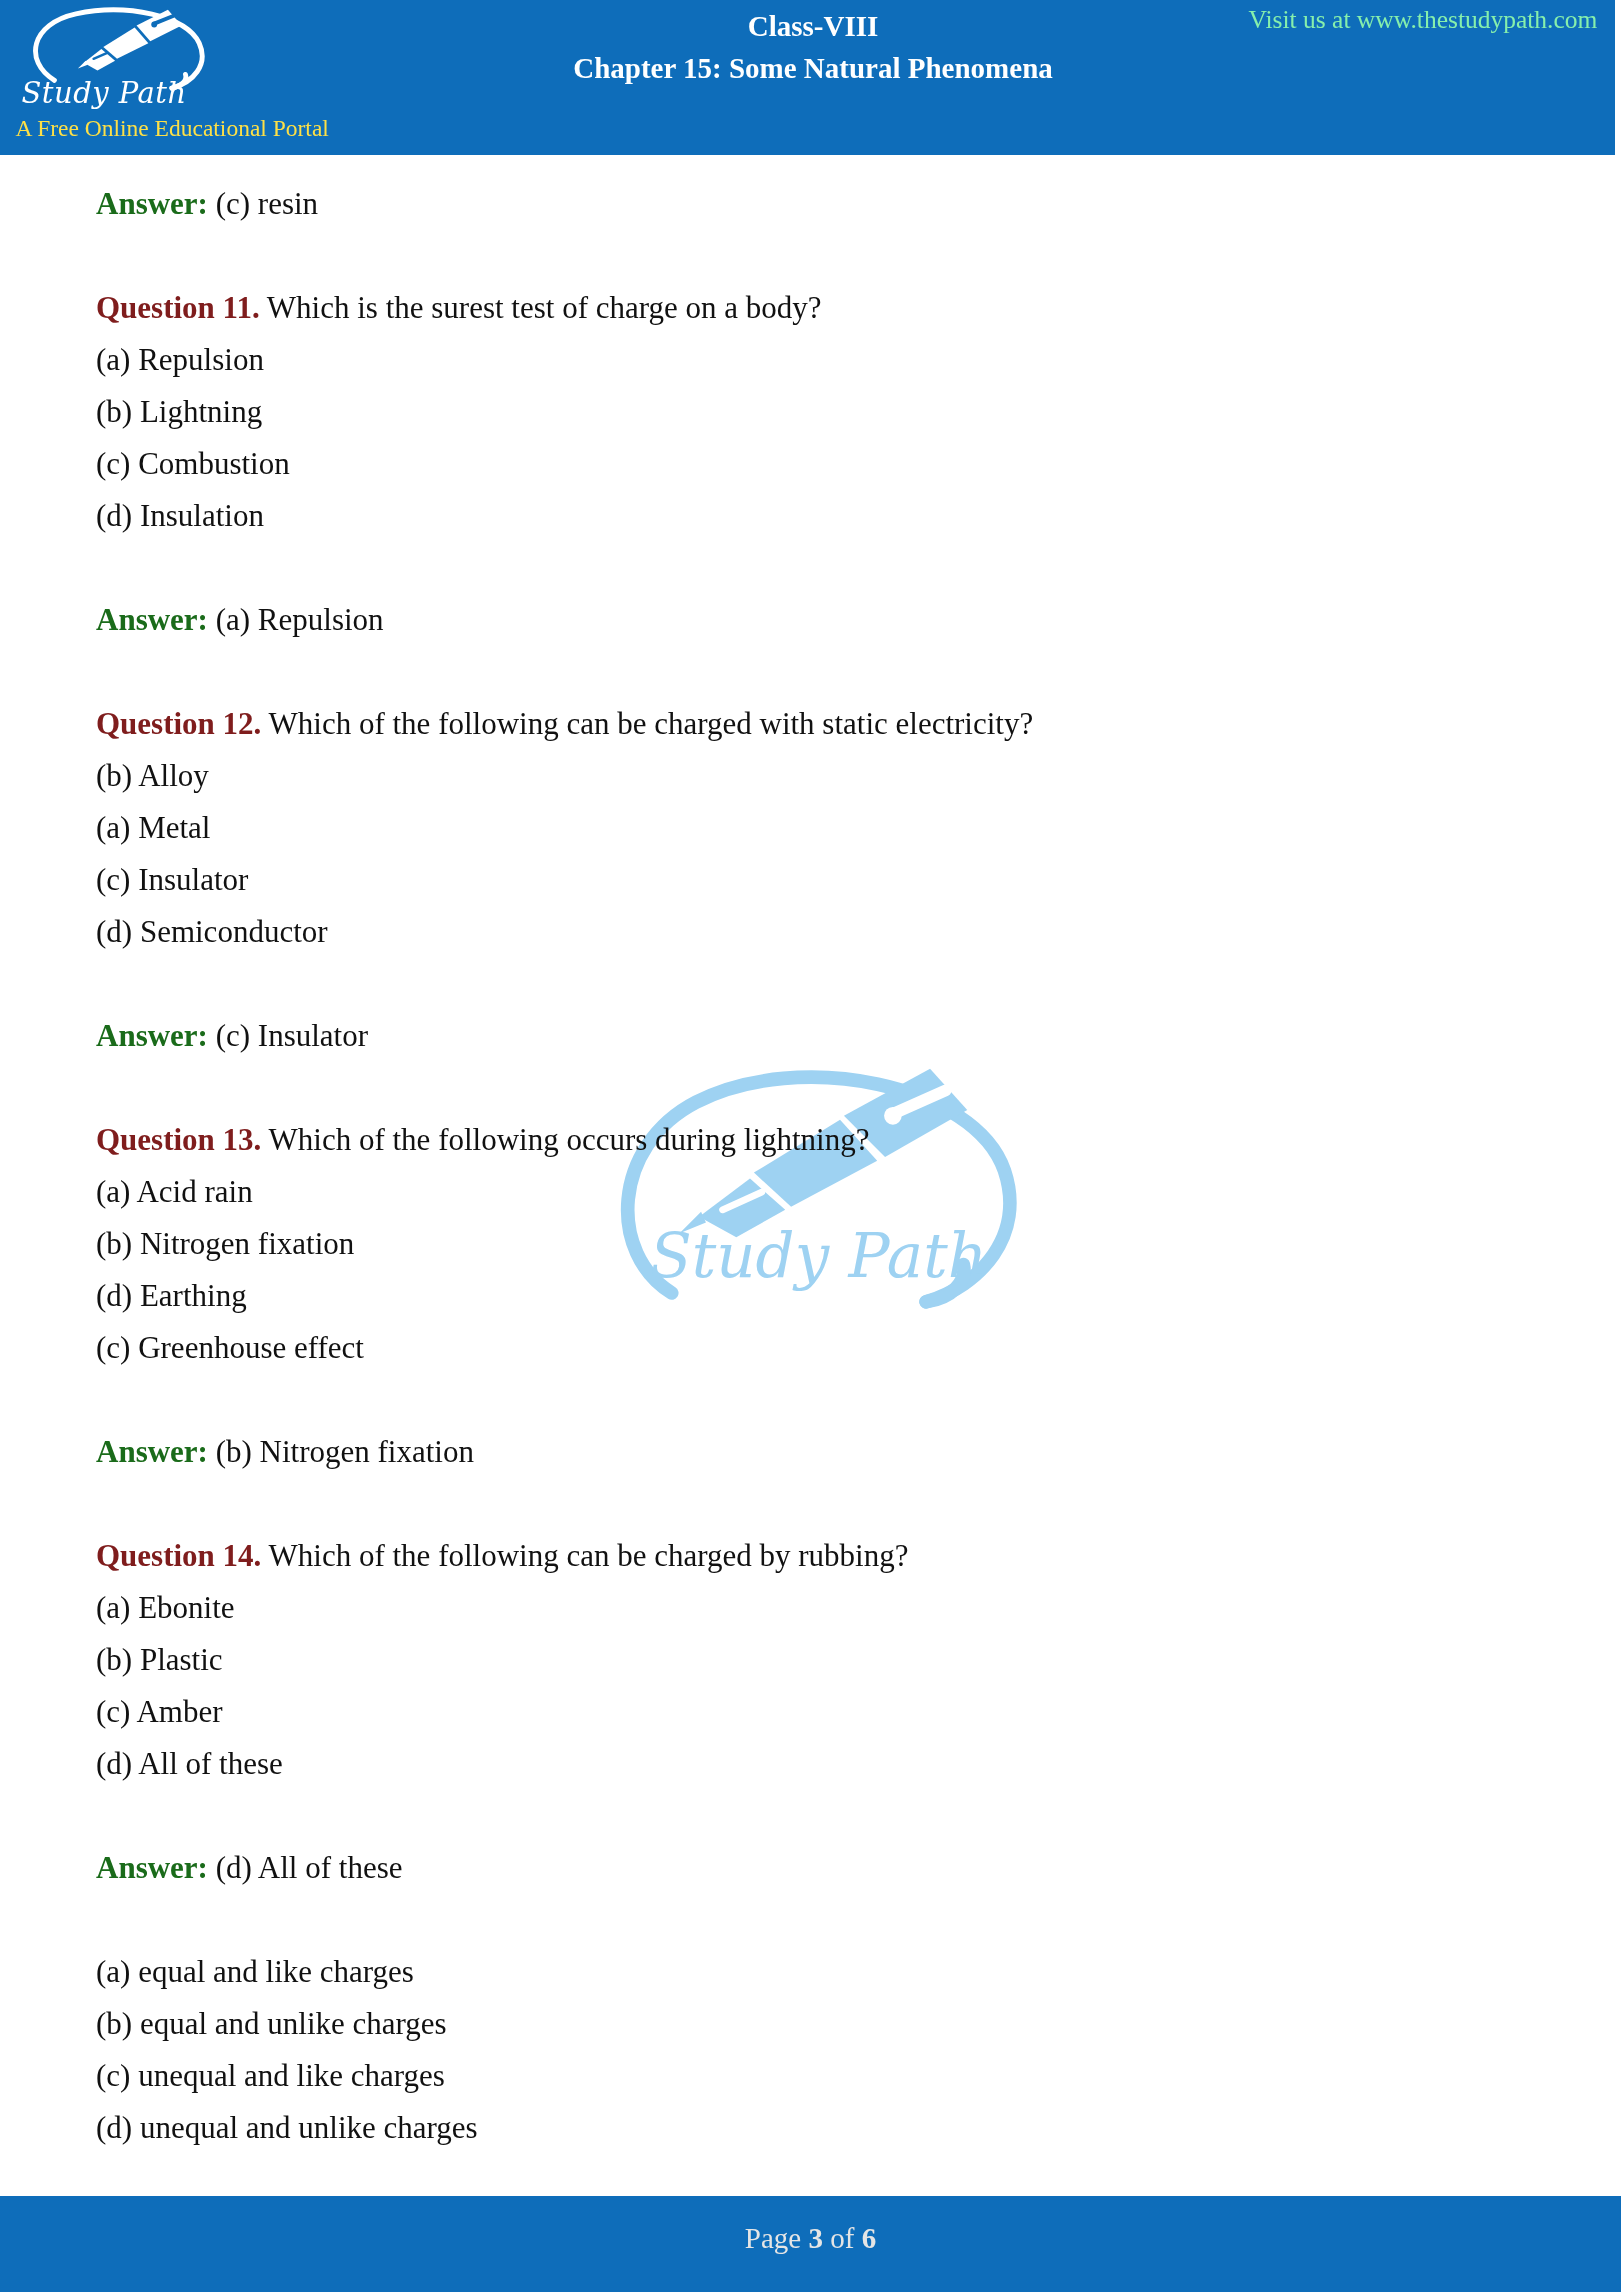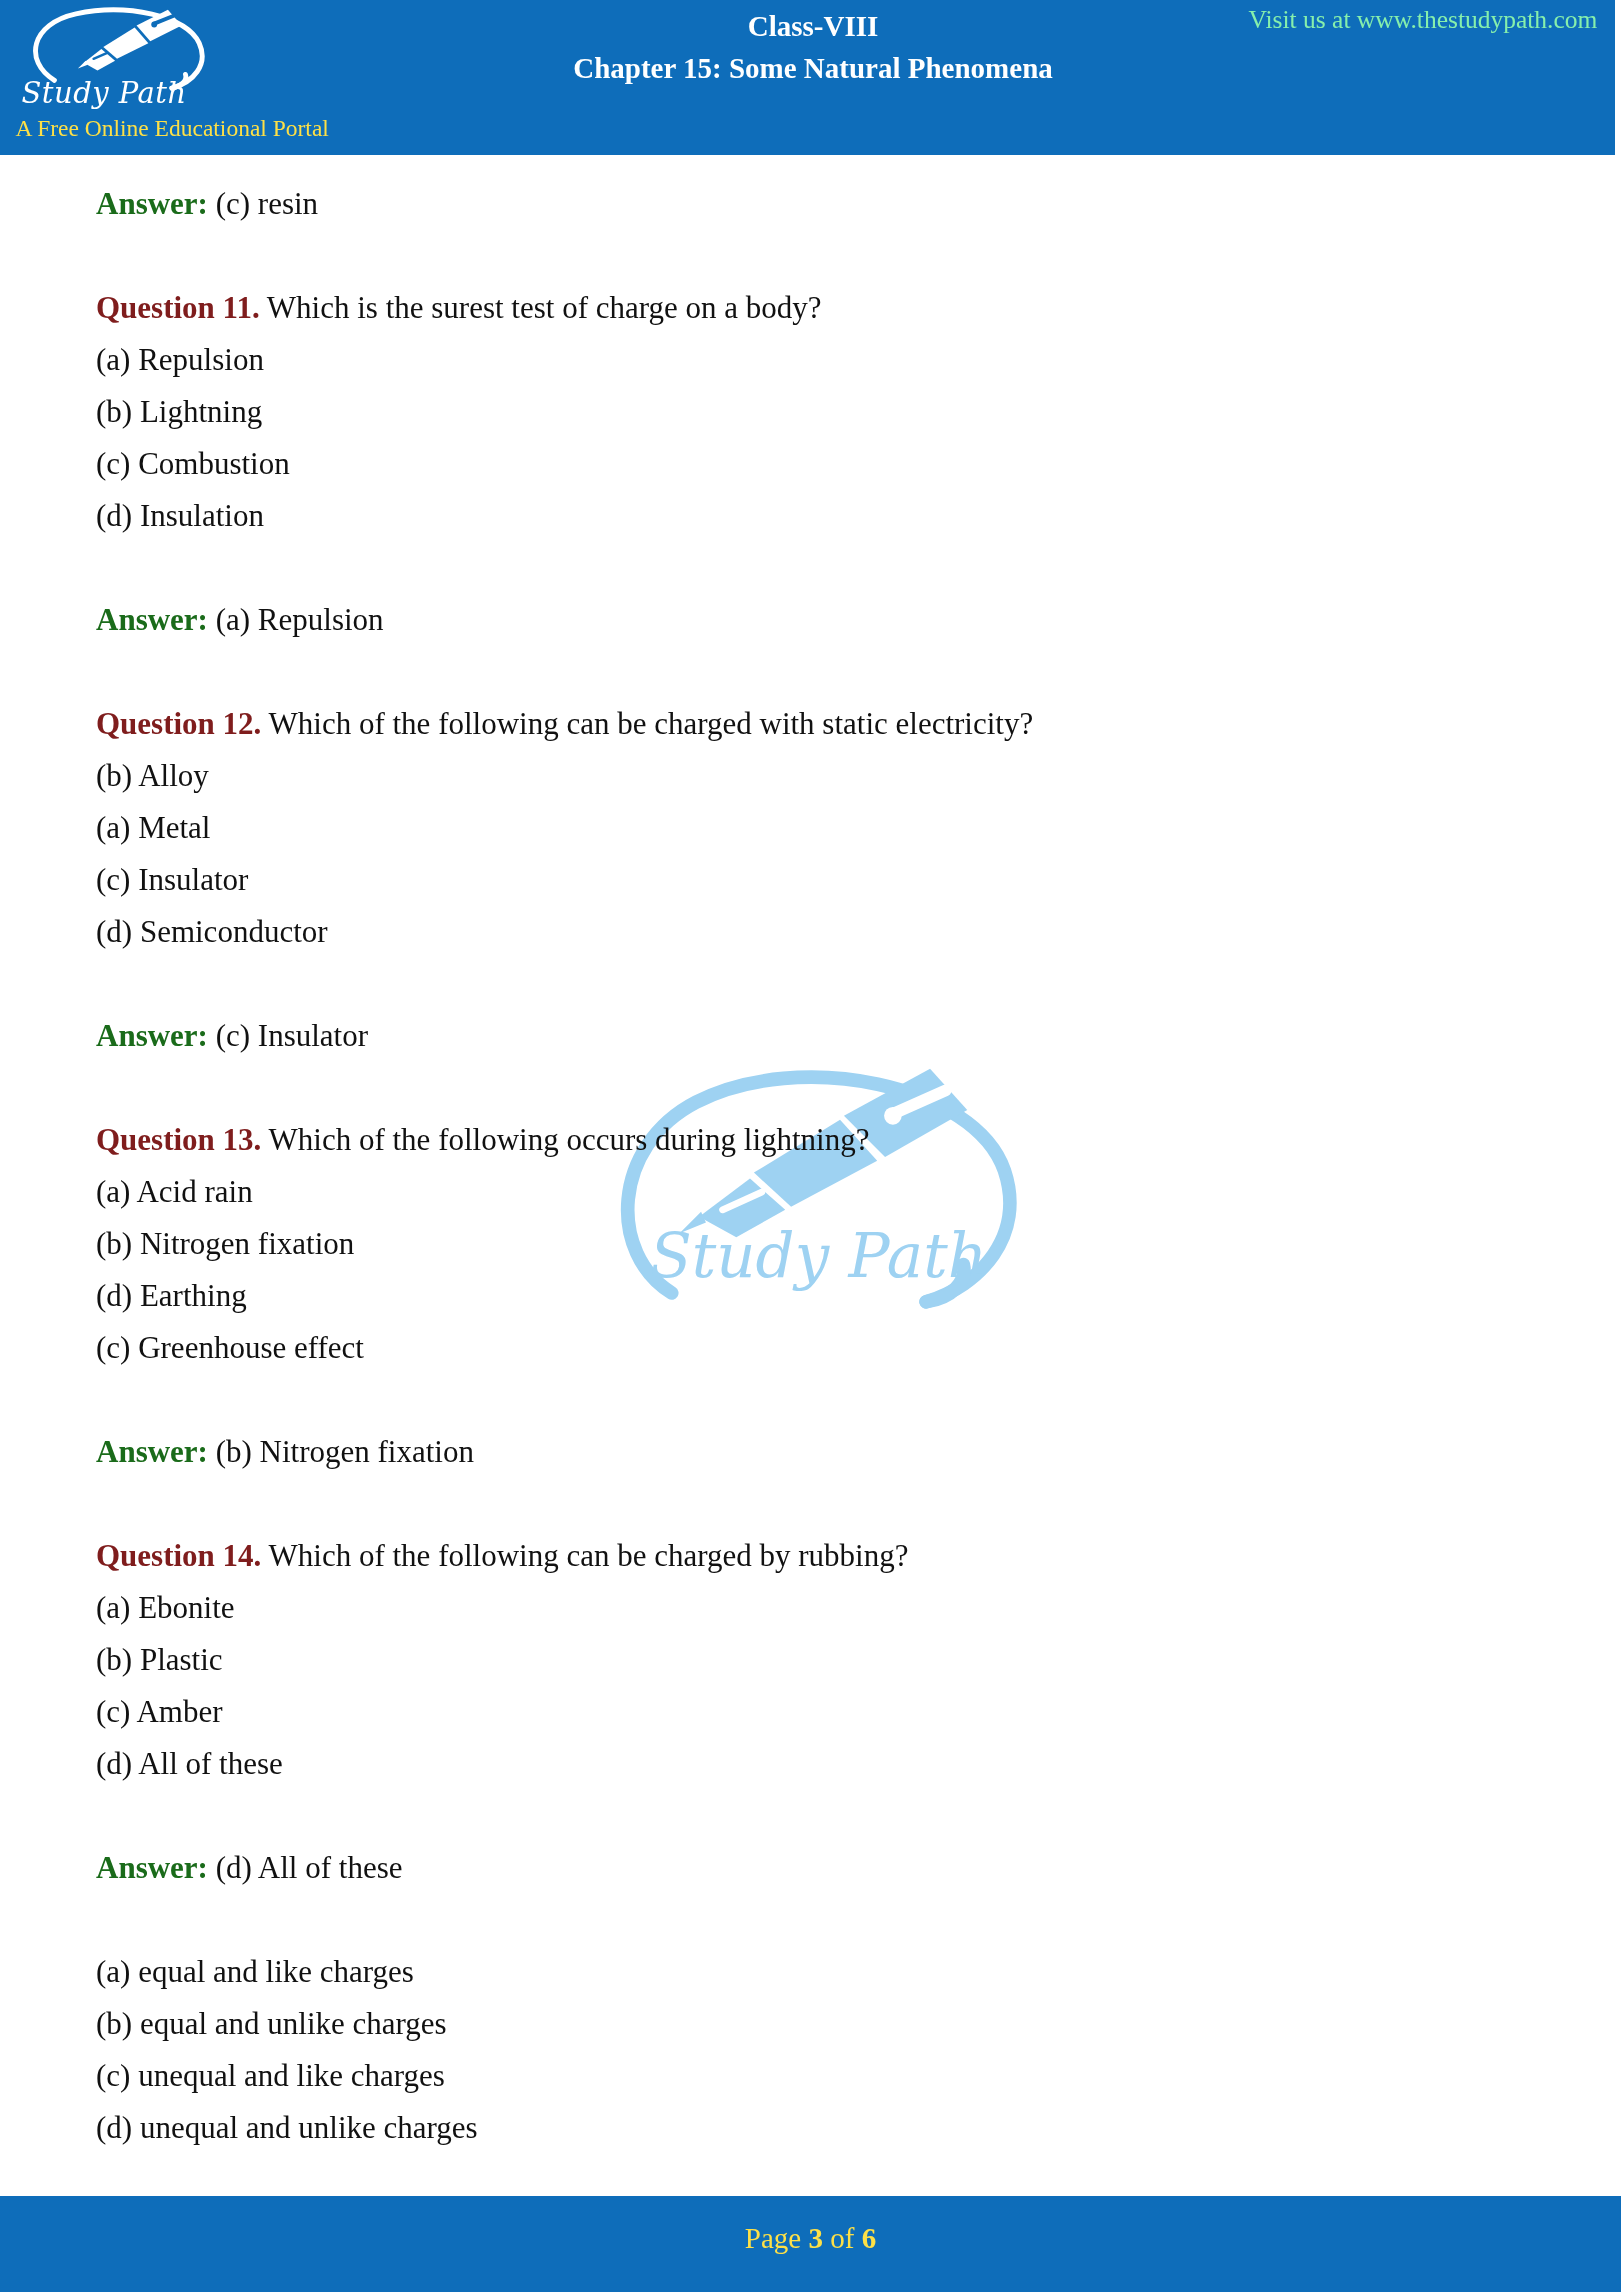--- a/index.html
+++ b/index.html
@@ -129,21 +129,21 @@
     background:#0e6dba;
     color:#ffffff;
   }
   .footer-text {
     position:absolute;
     left:0; top:25.5px;
     width:1621px;
     text-align:center;
     font-family:"Liberation Serif", serif;
     font-size:29px;
-    color:#fde047;
+    color:#e5e5e5;
   }
   .footer-text b { font-weight:bold; }
 </style>
 </head>
 <body>
 
 <div class="page">
 
   <div class="header">
 

